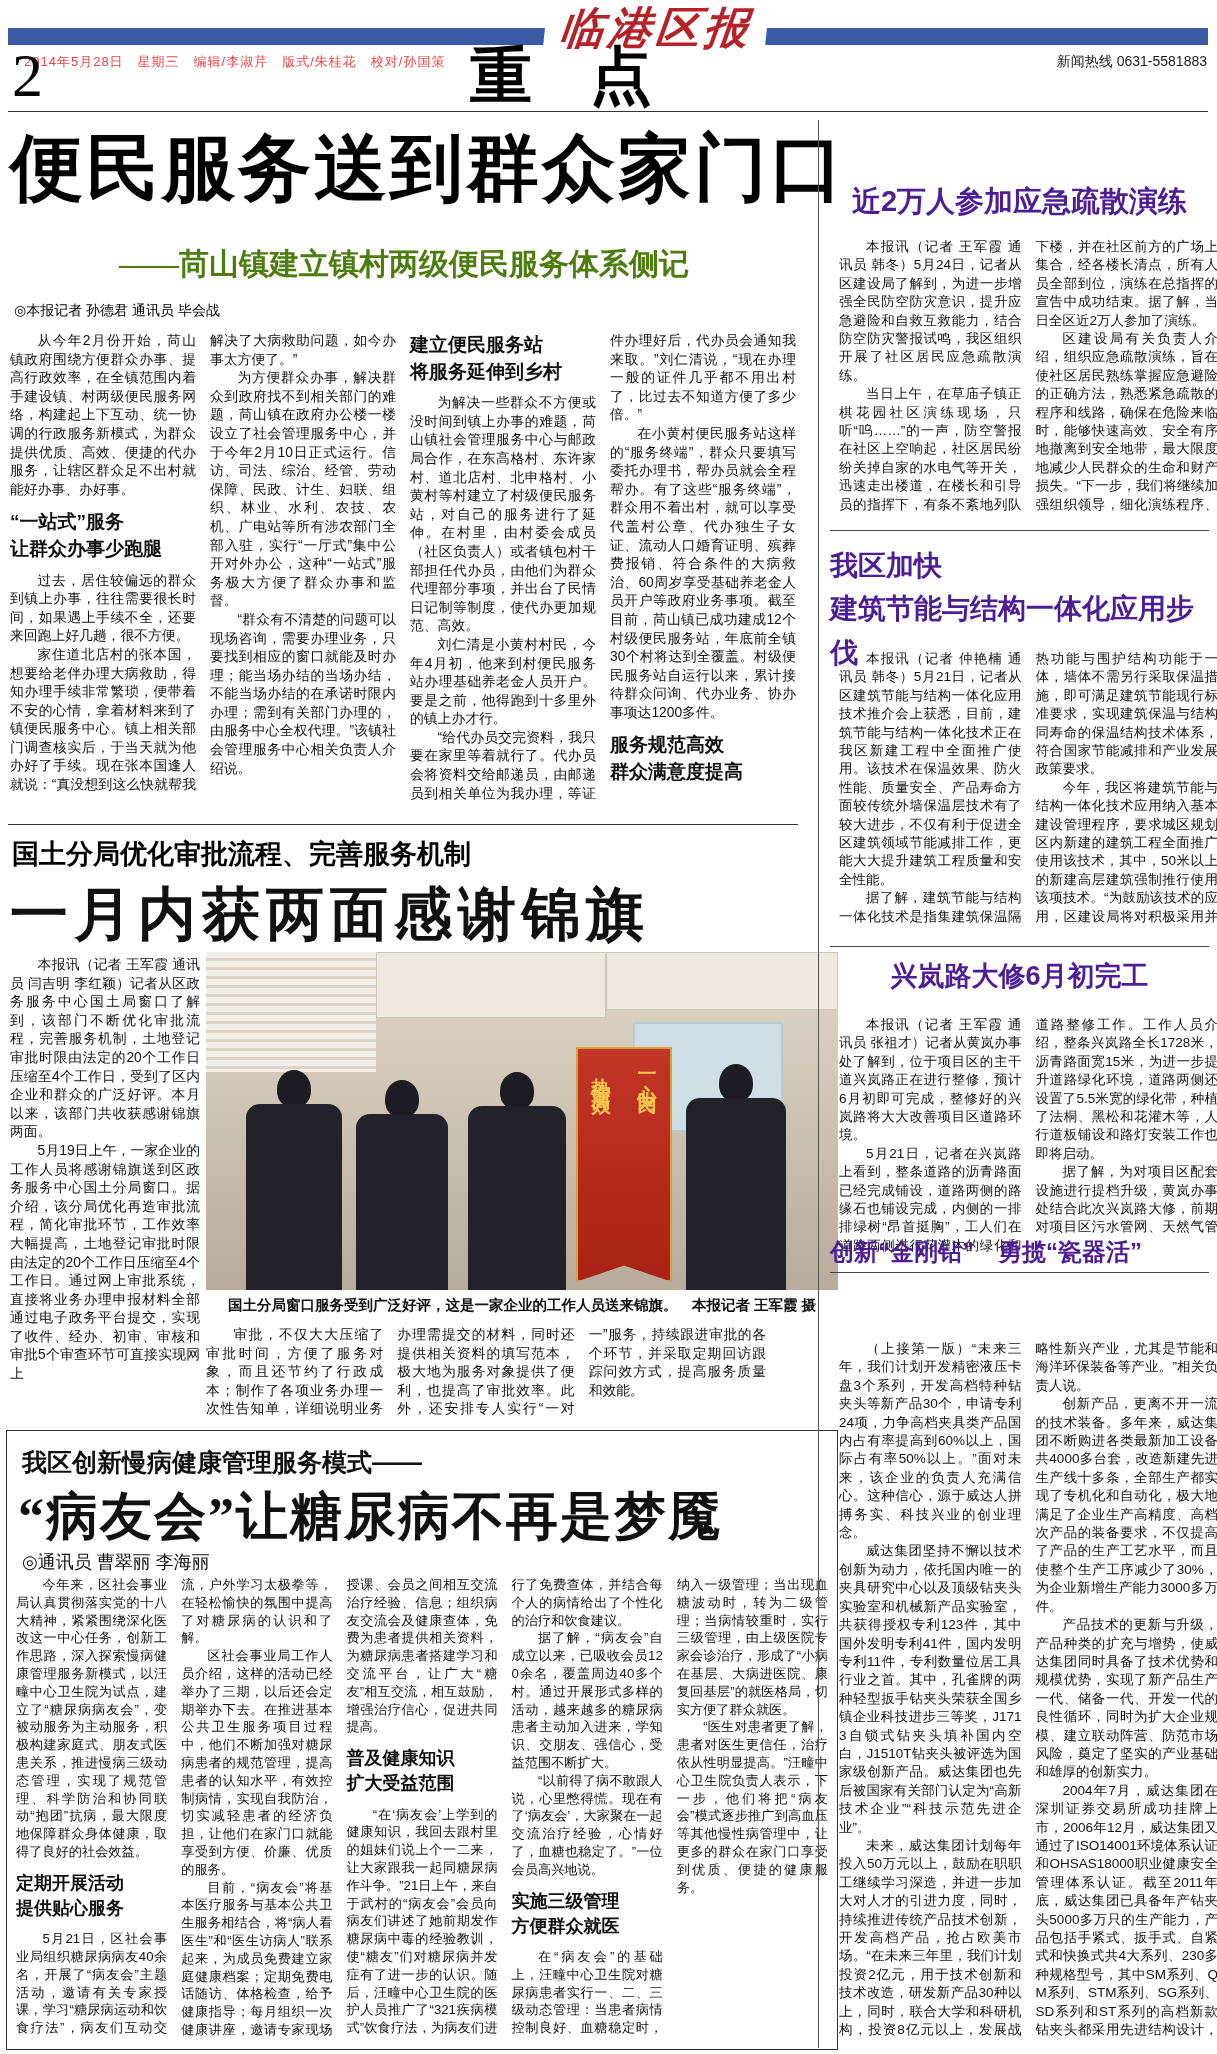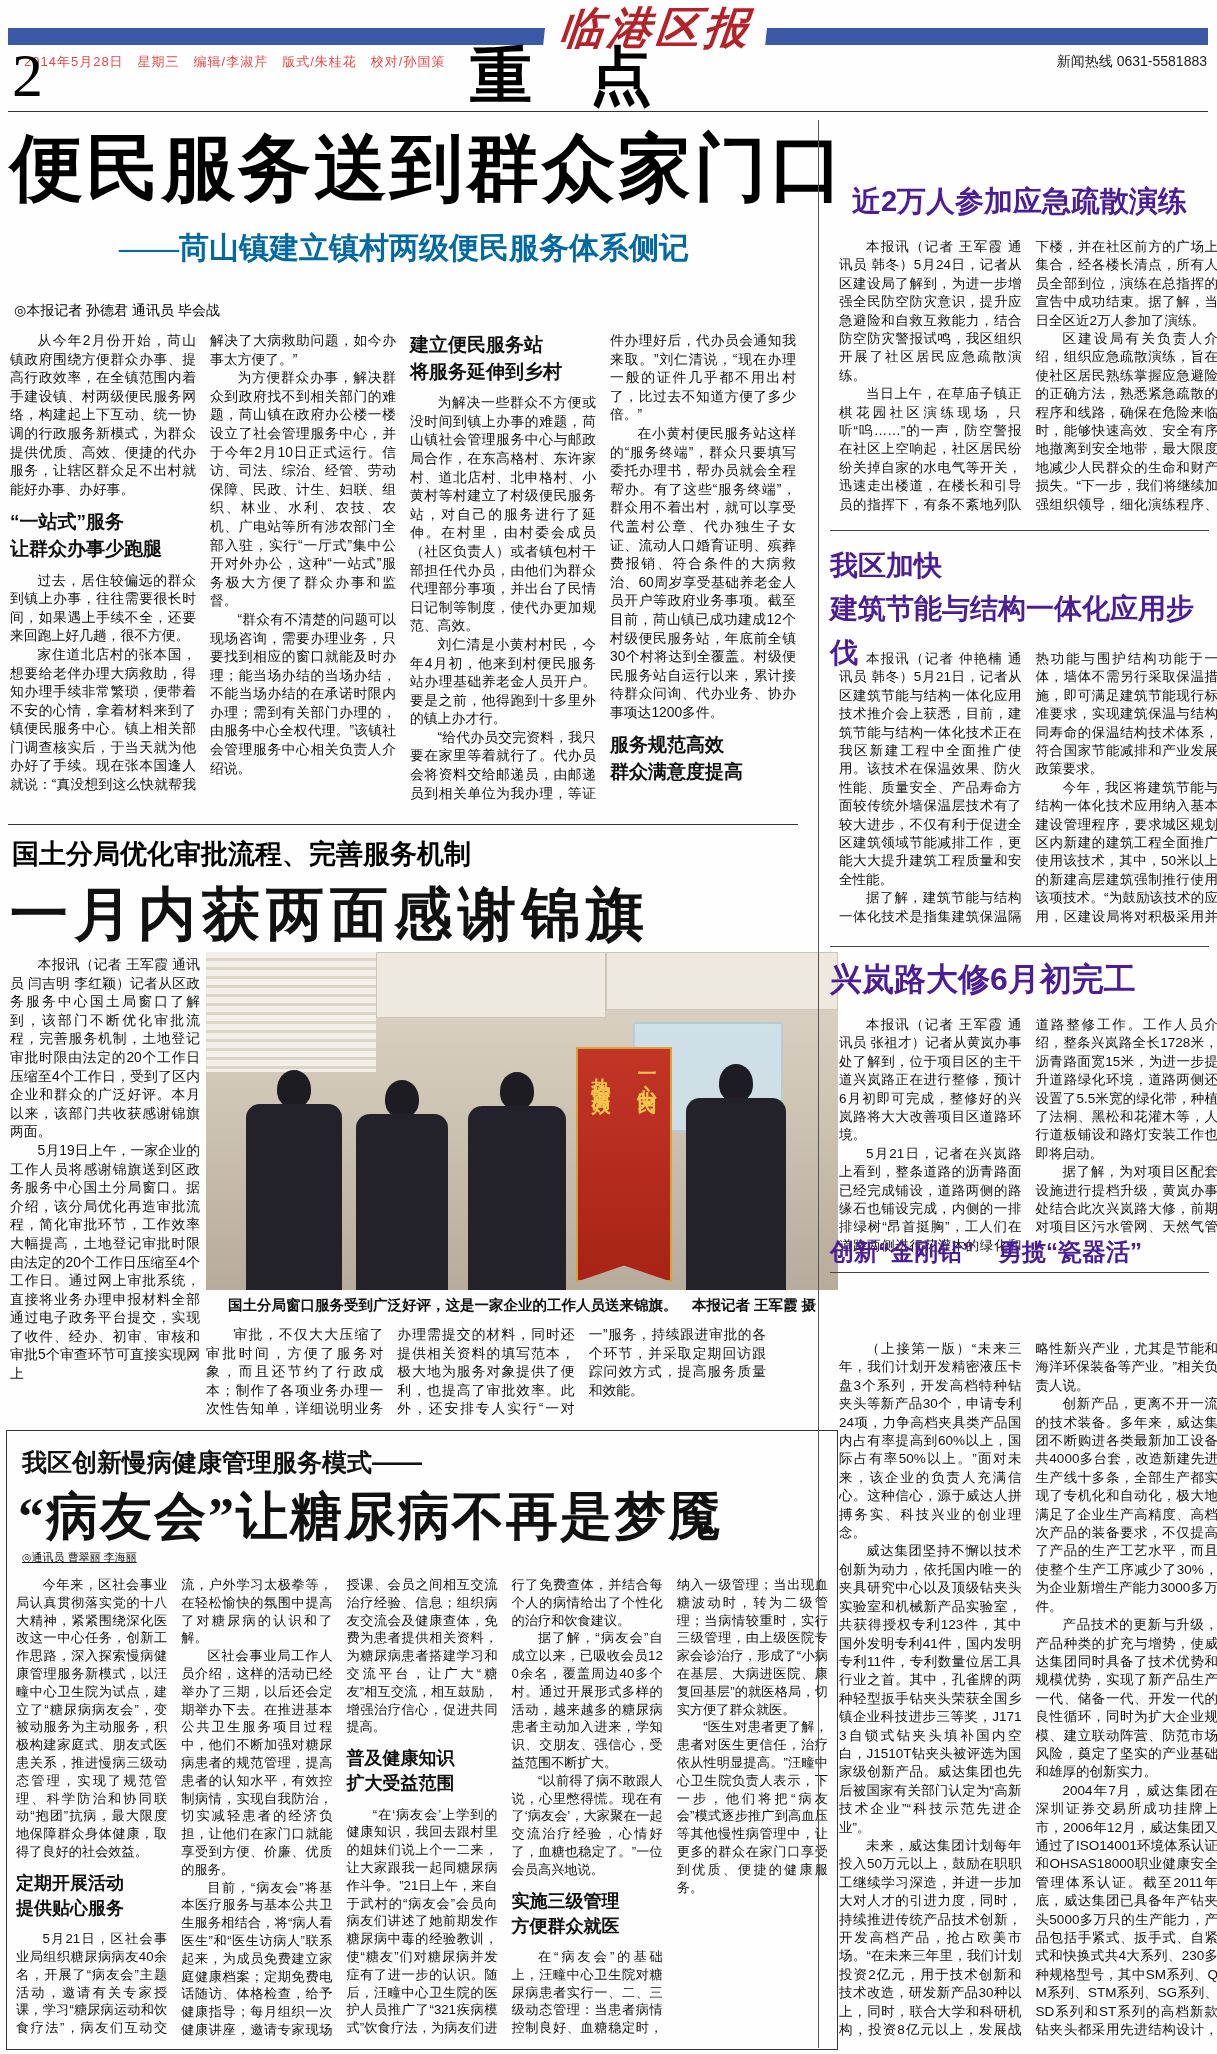--- a/index.html
+++ b/index.html
@@ -14,21 +14,21 @@
   #masthead { left:545px; top:-2px; width:222px; height:60px; background:#fefefe; display:flex; align-items:center; justify-content:center;
               color:#b5232a; font-family:"DejaVu Serif",serif; font-style:italic; font-weight:bold; font-size:44px; letter-spacing:4px; transform:skewX(-6deg); }
   #dateline { left:24px; top:53px; font-size:13px; letter-spacing:1px; color:#ef4444; }
   #hotline { right:10px; top:53px; font-size:14px; color:#1a1a1a; }
   #pagenum { left:12px; top:40px; font-family:"Liberation Serif",serif; font-size:62px; font-weight:400; color:#000; }
   #section { left:470px; top:34px; font-size:62px; font-weight:bold; letter-spacing:58px; color:#000; font-family:"Liberation Sans",sans-serif; }
   #headrule { left:8px; top:111px; width:1200px; height:1px; background:#333; }
 
   
   #main-headline { left:10px; top:120px; width:788px; font-family:"Liberation Serif","DejaVu Serif",serif; font-weight:bold; font-size:73px; letter-spacing:3px; white-space:nowrap; color:#000; }
-  #main-subtitle { left:10px; top:228px; width:788px; text-align:center; font-family:"Liberation Serif",serif; font-weight:bold; font-size:30px; color:#0369a1; }
+  #main-subtitle { left:10px; top:244px; width:788px; text-align:center; font-family:"Liberation Serif",serif; font-weight:bold; font-size:30px; color:#4d7c0f; }
   #main-byline { left:14px; top:302px; font-size:14px; color:#000000; }
   #main-body { left:10px; top:332px; width:786px; height:484px; }
 
   .flow { column-gap:14px; column-fill:auto; overflow:hidden; height:100%;
           font-size:13.8px; line-height:18.6px; text-align:justify; word-break:break-all; }
   .cols4 { column-count:4; }
   .cols3 { column-count:3; }
   .cols2 { column-count:2; }
   .cols5 { column-count:5; }
   .para { text-indent:2em; }
@@ -50,21 +50,21 @@
   .person { position:absolute; }
   .person .head { position:absolute; left:50%; transform:translateX(-50%); top:0; width:34px; height:38px; border-radius:50% 50% 45% 45%; background:#1d1c22; }
   .person .torso { position:absolute; left:0; top:34px; width:100%; height:200px; border-radius:14px 14px 0 0; background:#23222a; }
   #flag { position:absolute; left:370px; top:95px; width:96px; height:235px; background:linear-gradient(180deg,#c23527,#a82315); border:2px solid #d8a13a; clip-path:polygon(0 0,100% 0,100% 100%,50% 93%,0 100%); display:flex; justify-content:space-around; padding-top:14px; }
   .flagtext { writing-mode:vertical-rl; color:#f5c84c; font-size:19px; font-weight:bold; letter-spacing:6px; font-family:"Liberation Serif",serif; }
 
   
   #health-box { left:6px; top:1430px; width:832px; height:620px; border:1px solid #333; }
   #health-kicker { left:22px; top:1446px; font-size:25px; font-weight:bold; }
   #health-headline { left:18px; top:1482px; width:810px; font-family:"Liberation Serif",serif; font-weight:bold; font-size:52px; letter-spacing:2px; white-space:nowrap; }
-  #health-byline { left:22px; top:1550px; font-size:11px;text-decoration:underline; }
+  #health-byline { left:22px; top:1550px; font-size:18px; }
   #health-body { left:16px; top:1576px; width:812px; height:464px; font-size:13.2px; line-height:17.8px; }
   #health-body .subhead { font-size:18px; }
 
   
   #vrule { left:818px; top:120px; width:1px; height:1928px; background:#555; }
   .rrule { left:830px; width:379px; height:1px; background:#444; }
   .rhead { left:830px; width:379px; font-weight:bold; color:#4c1d95; }
   .rbody { left:830px; width:379px; font-size:13.5px; line-height:18.4px;margin-left:9px; }
   .pre { white-space:pre-line; }
 </style>
@@ -175,21 +175,21 @@
 
   <div class="abs rhead pre" style="top:544px;font-size:28px;line-height:1.55;">我区加快
 建筑节能与结构一体化应用步伐</div>
   <div class="abs rbody flow cols2" style="top:650px;height:288px;">
       <p class="para">本报讯（记者 仲艳楠 通讯员 韩冬）5月21日，记者从区建筑节能与结构一体化应用技术推介会上获悉，目前，建筑节能与结构一体化技术正在我区新建工程中全面推广使用。该技术在保温效果、防火性能、质量安全、产品寿命方面较传统外墙保温层技术有了较大进步，不仅有利于促进全区建筑领域节能减排工作，更能大大提升建筑工程质量和安全性能。</p>
       <p class="para">据了解，建筑节能与结构一体化技术是指集建筑保温隔热功能与围护结构功能于一体，墙体不需另行采取保温措施，即可满足建筑节能现行标准要求，实现建筑保温与结构同寿命的保温结构技术体系，符合国家节能减排和产业发展政策要求。</p>
       <p class="para">今年，我区将建筑节能与结构一体化技术应用纳入基本建设管理程序，要求城区规划区内新建的建筑工程全面推广使用该技术，其中，50米以上的新建高层建筑强制推行使用该项技术。“为鼓励该技术的应用，区建设局将对积极采用并取得明显效果的建筑项目在质量评优、勘察设计评优、绿色建筑认定、节能示范工程评定及申报科技节能奖励、新型墙材示范项目奖励等方面予以优先安排。”区建设局相关负责人表示。</p>
     </div>
   <div class="abs rrule" style="top:946px;"></div>
 
-  <div class="abs rhead" style="top:958px;font-size:32px;">兴岚路大修6月初完工</div>
+  <div class="abs rhead" style="top:958px;font-size:27px;text-align:center;">兴岚路大修6月初完工</div>
   <div class="abs rbody flow cols2" style="top:1016px;height:250px;">
       <p class="para">本报讯（记者 王军霞 通讯员 张祖才）记者从黄岚办事处了解到，位于项目区的主干道兴岚路正在进行整修，预计6月初即可完成，整修好的兴岚路将大大改善项目区道路环境。</p>
       <p class="para">5月21日，记者在兴岚路上看到，整条道路的沥青路面已经完成铺设，道路两侧的路缘石也铺设完成，内侧的一排排绿树“昂首挺胸”，工人们在道路两侧进行花灌木的绿化和道路整修工作。工作人员介绍，整条兴岚路全长1728米，沥青路面宽15米，为进一步提升道路绿化环境，道路两侧还设置了5.5米宽的绿化带，种植了法桐、黑松和花灌木等，人行道板铺设和路灯安装工作也即将启动。</p>
       <p class="para">据了解，为对项目区配套设施进行提档升级，黄岚办事处结合此次兴岚路大修，前期对项目区污水管网、天然气管道和水、电等各项设备设施进行了安装和整修。</p>
     </div>
   <div class="abs rrule" style="top:1272px;"></div>
 
   <div class="abs rhead" style="top:1236px;font-size:24px;">创新“金刚钻”　勇揽“瓷器活”</div>
   <div class="abs rbody flow cols2" style="top:1340px;height:706px;">
       <p class="para">（上接第一版）“未来三年，我们计划开发精密液压卡盘3个系列，开发高档特种钻夹头等新产品30个，申请专利24项，力争高档夹具类产品国内占有率提高到60%以上，国际占有率50%以上。”面对未来，该企业的负责人充满信心。这种信心，源于威达人拼搏务实、科技兴业的创业理念。</p>

